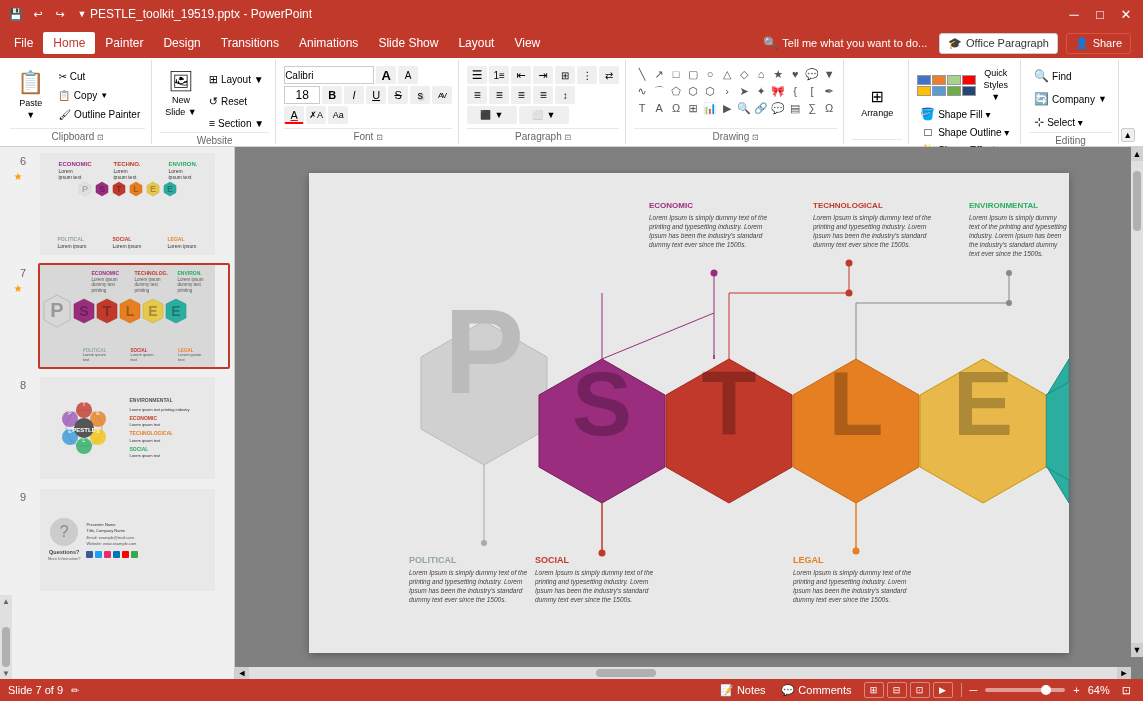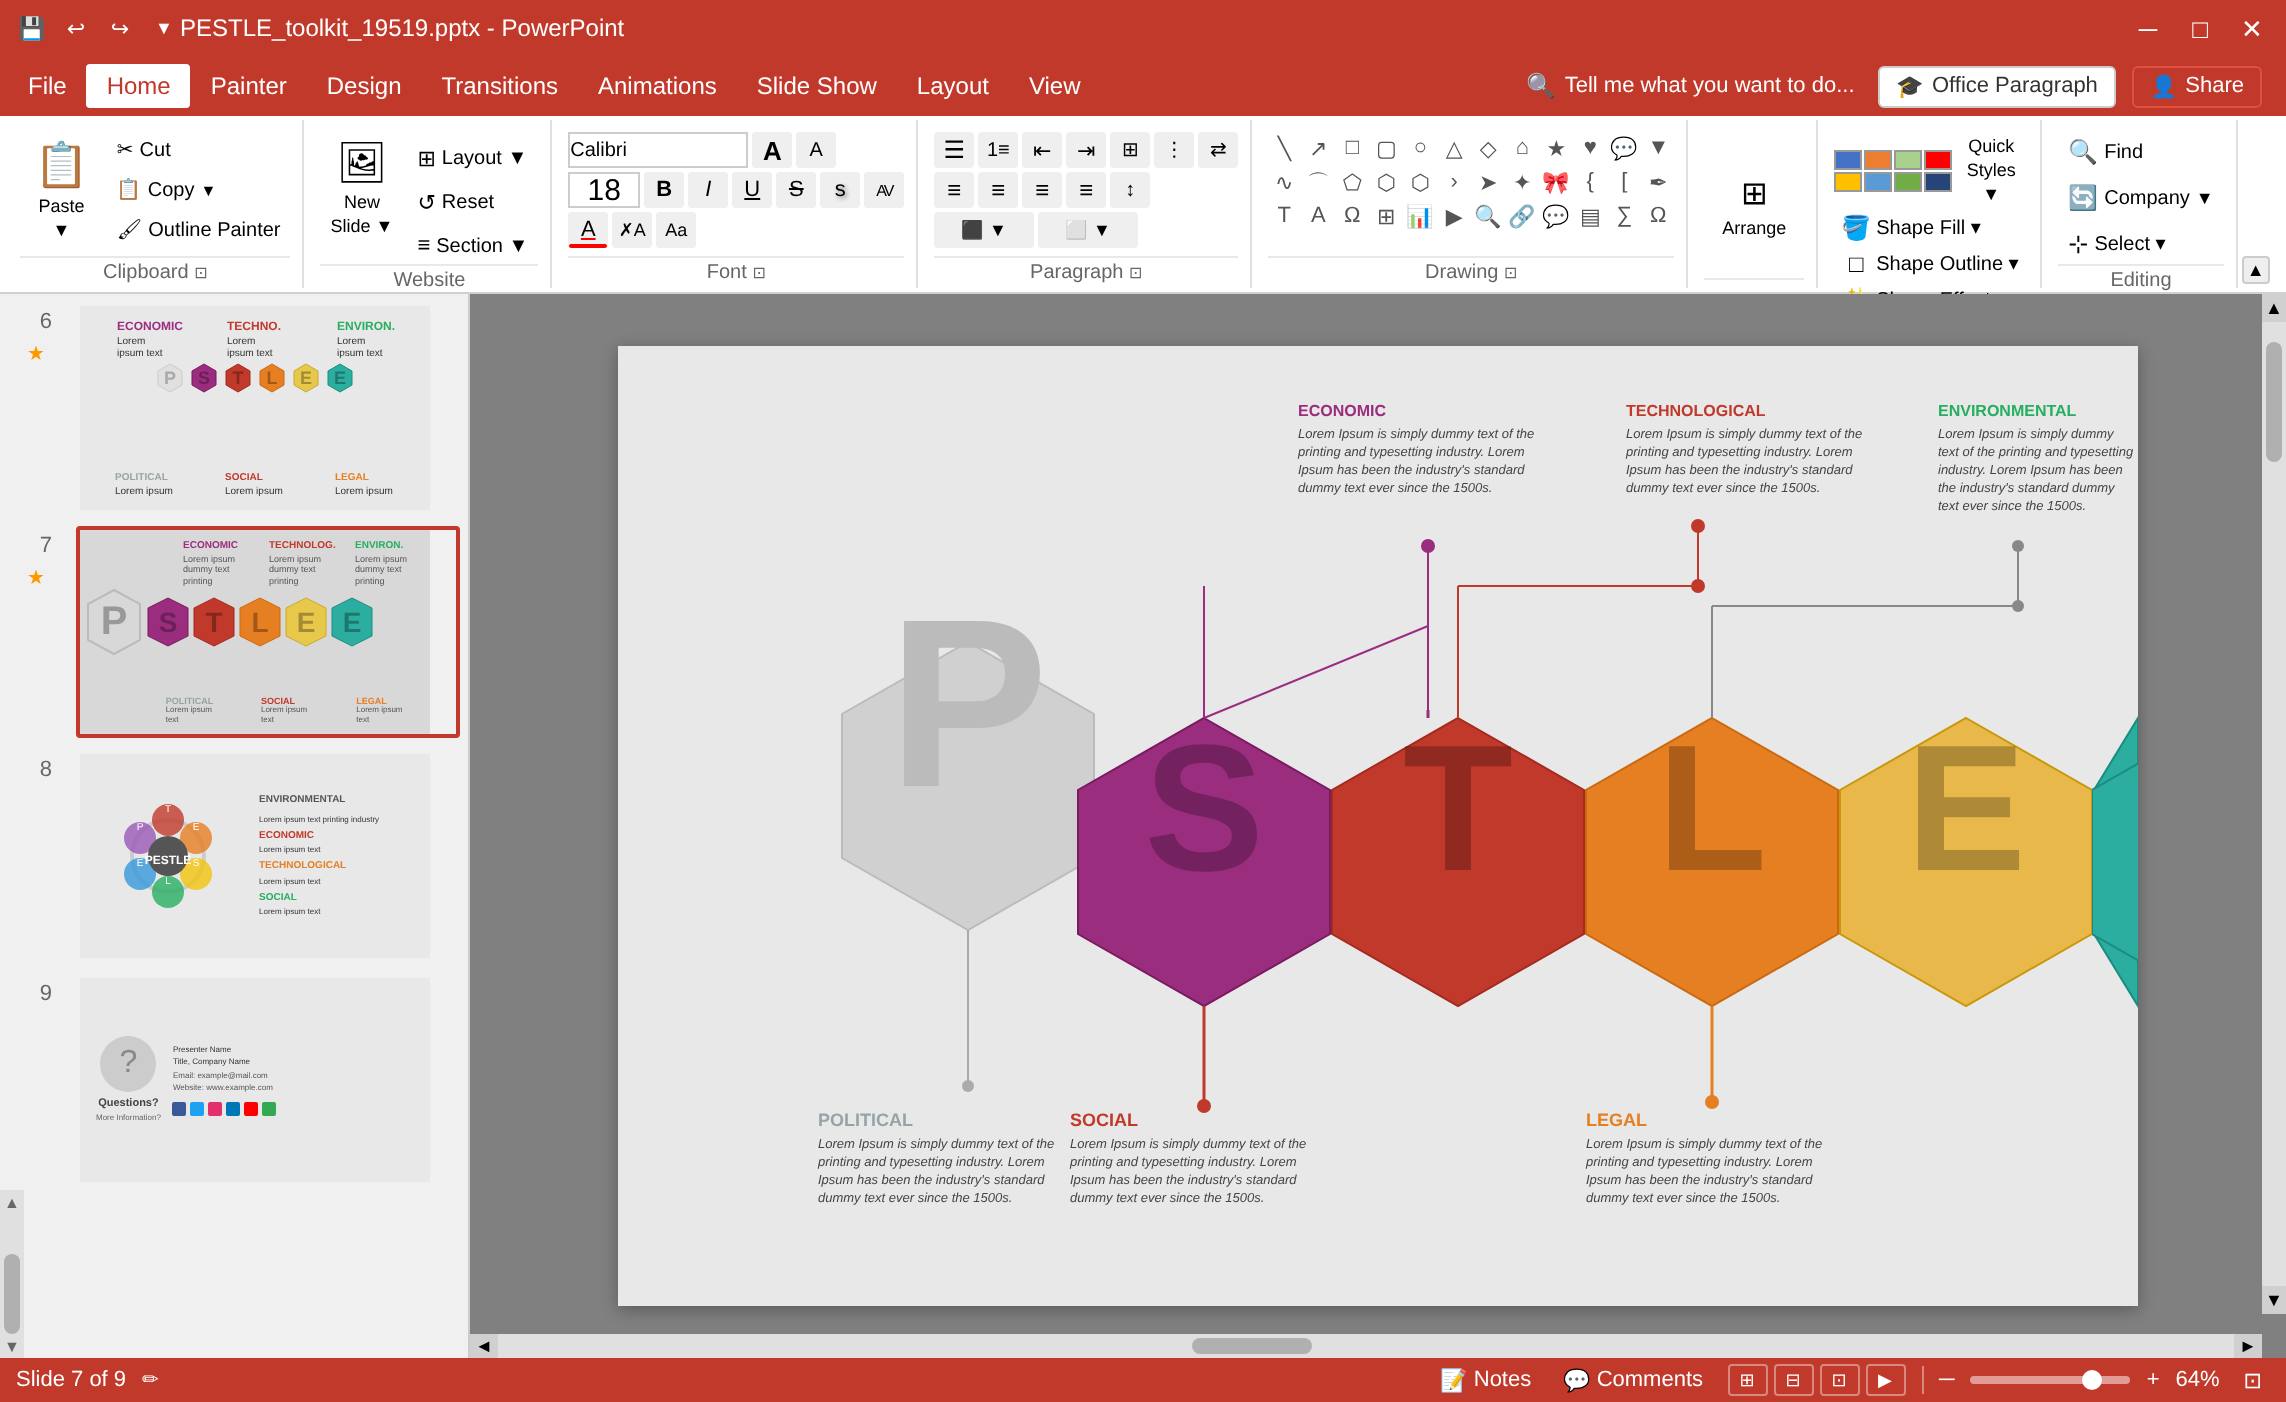--- a/index.html
+++ b/index.html
@@ -22,21 +22,21 @@
     
     .ribbon { background: #fff; border-bottom: 1px solid #d0d0d0; display: flex; flex-direction: column; flex-shrink: 0; }
     .ribbon-content { display: flex; align-items: stretch; padding: 2px 4px; gap: 2px; height: 88px; }
     .ribbon-group { display: flex; flex-direction: column; align-items: flex-start; border-right: 1px solid #e0e0e0; padding: 2px 6px; min-width: fit-content; }
     .ribbon-group-label { font-size: 10px; color: #666; margin-top: auto; padding-top: 2px; text-align: center; width: 100%; border-top: 1px solid #e8e8e8; padding-top: 2px; }
     .ribbon-btn { display: flex; flex-direction: column; align-items: center; justify-content: center; padding: 2px 4px; cursor: pointer; border: 1px solid transparent; border-radius: 2px; min-width: 32px; font-size: 10px; gap: 2px; }
     .ribbon-small-btn { display: flex; align-items: center; gap: 3px; padding: 2px 4px; cursor: pointer; border: 1px solid transparent; border-radius: 2px; font-size: 10px; white-space: nowrap; }
     .font-controls { display: flex; flex-direction: column; gap: 2px; }
     .font-row { display: flex; align-items: center; gap: 2px; }
     .font-select { width: 90px; height: 18px; font-size: 10px; border: 1px solid #ccc; }
-    .font-size-input { width: 36px; height: 18px; font-size: 15px; border: 1px solid #ccc; text-align: center; }
+    .font-size-input { width: 36px; height: 18px; font-size: 12px; border: 1px solid #ccc; text-align: center; }
     .format-btn { width: 20px; height: 18px; display: flex; align-items: center; justify-content: center; font-size: 11px; cursor: pointer; border: 1px solid transparent; border-radius: 2px; }
     .format-bold { font-weight: bold; }
     .format-italic { font-style: italic; }
     .format-underline { text-decoration: underline; }
 
     
     .main { display: flex; flex: 1; overflow: hidden; }
 
     
     .sidebar { width: 235px; background: #f0f0f0; border-right: 1px solid #ccc; display: flex; flex-direction: column; overflow: hidden; flex-shrink: 0; }

